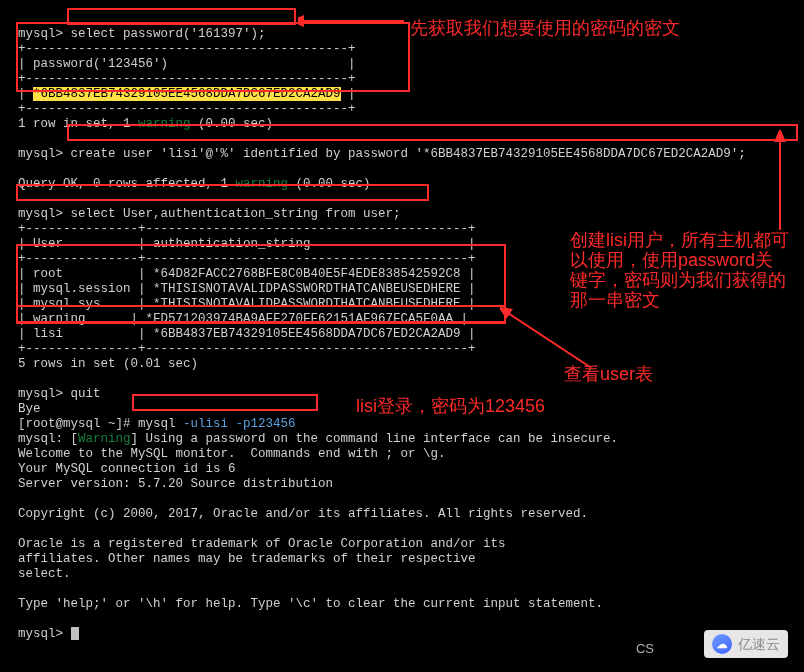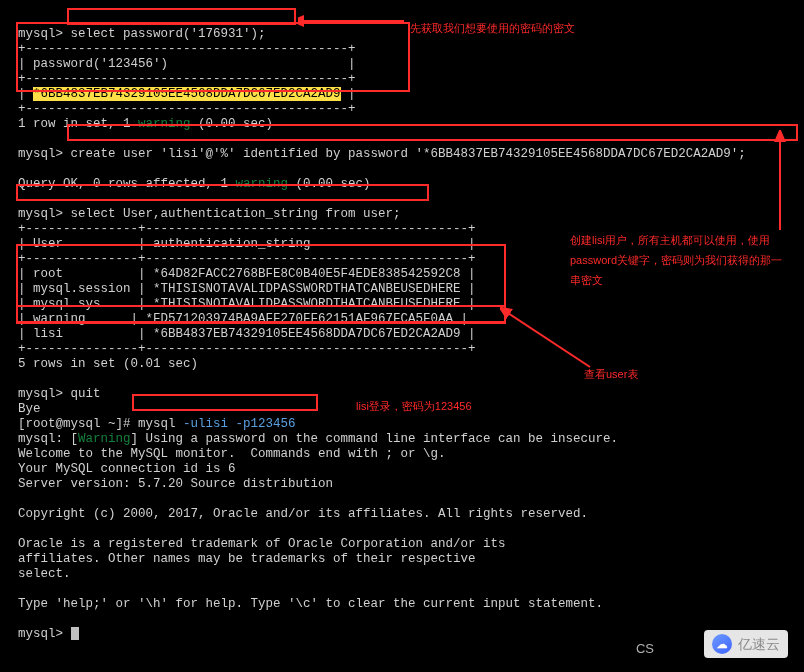--- a/index.html
+++ b/index.html
@@ -19,42 +19,42 @@
     top: 12px;
     left: 18px;
     right: 10px;
     white-space: pre;
   }
   .warn { color: #15803d; }
   .opt { color: #5aa0e0; }
   .hi { background: #fde047; color: #000; }
   .cursor { display:inline-block; width:8px; height:13px; background:#c0c0c0; vertical-align:middle;}
   .box-red { position: absolute; border: 2px solid #ff2a2a; }
-  .anno { position: absolute; color: #ff2a2a; font-family: "SimSun","Microsoft YaHei",sans-serif; font-size: 11px; line-height: 20px; }
+  .anno { position: absolute; color: #ff2a2a; font-family: "SimSun","Microsoft YaHei",sans-serif; font-size: 18px; line-height: 20px; }
   .arrow { position: absolute; pointer-events: none; }
   .watermark {
     position: absolute; bottom: 14px; right: 16px;
     display: flex; align-items: center; gap: 6px;
     color: #8a8a8a; font-family: "Microsoft YaHei", sans-serif; font-size: 14px;
     background: rgba(255,255,255,0.9);
     padding: 4px 8px; border-radius: 4px;
   }
   .csdn-tag { position:absolute; bottom:16px; right:150px; color:#b0b0b0; font-family:Liberation Sans, sans-serif; font-size:13px;}
   .wm-icon {
     width:20px; height:20px; border-radius:50%;
     background: linear-gradient(145deg,#6e9cff,#3d62ff);
     display:flex; align-items:center; justify-content:center;
     color:white; font-size:11px; font-weight:bold;
   }
 </style>
 </head>
 <body>
 
 <div class="terminal">
-<span>mysql&gt;</span> <span>select password('176931');</span>
+<span>mysql&gt;</span> <span>select password('161397');</span>
 <span>+-------------------------------------------+</span>
 <span>| password('123456')                        |</span>
 <span>+-------------------------------------------+</span>
 <span>| </span><span class="hi">*6BB4837EB74329105EE4568DDA7DC67ED2CA2AD9</span><span> |</span>
 <span>+-------------------------------------------+</span>
 <span>1 row in set, 1 </span><span class="warn">warning</span><span> (0.00 sec)</span>
 
 <span>mysql&gt;</span> <span>create user 'lisi'@'%' identified by password '*6BB4837EB74329105EE4568DDA7DC67ED2CA2AD9';</span>
 
 <span>Query OK, 0 rows affected, 1 </span><span class="warn">warning</span><span> (0.00 sec)</span>
@@ -93,21 +93,21 @@
 <div class="box-red" style="left:67px; top:8px; width:229px; height:17px;"></div>
 <div class="box-red" style="left:16px; top:22px; width:394px; height:70px;"></div>
 <div class="box-red" style="left:67px; top:124px; width:731px; height:17px;"></div>
 <div class="box-red" style="left:16px; top:184px; width:413px; height:17px;"></div>
 <div class="box-red" style="left:16px; top:244px; width:490px; height:80px;"></div>
 <div class="box-red" style="left:16px; top:305px; width:490px; height:18px;"></div>
 <div class="box-red" style="left:132px; top:394px; width:186px; height:17px;"></div>
 
 <div class="anno" style="left:410px; top:18px;">先获取我们想要使用的密码的密文</div>
 <div class="anno" style="left:570px; top:230px; width:220px; white-space:normal;">创建lisi用户，所有主机都可以使用，使用password关键字，密码则为我们获得的那一串密文</div>
-<div class="anno" style="left:584px; top:364px;">查看user表</div>
+<div class="anno" style="left:564px; top:364px;">查看user表</div>
 <div class="anno" style="left:356px; top:396px;">lisi登录，密码为123456</div>
 
 <svg class="arrow" style="left:298px; top:14px;" width="110" height="14">
   <defs>
       <marker id="ah1" markerWidth="8" markerHeight="8" refX="1" refY="3" orient="auto">
         <path d="M0,0 L0,6 L7,3 z" fill="#ff2a2a"></path>
       </marker>
     </defs>
   <line x1="106" y1="7" x2="4" y2="7" stroke="#ff2a2a" stroke-width="2" marker-end="url(#ah1)"></line>
 </svg>

